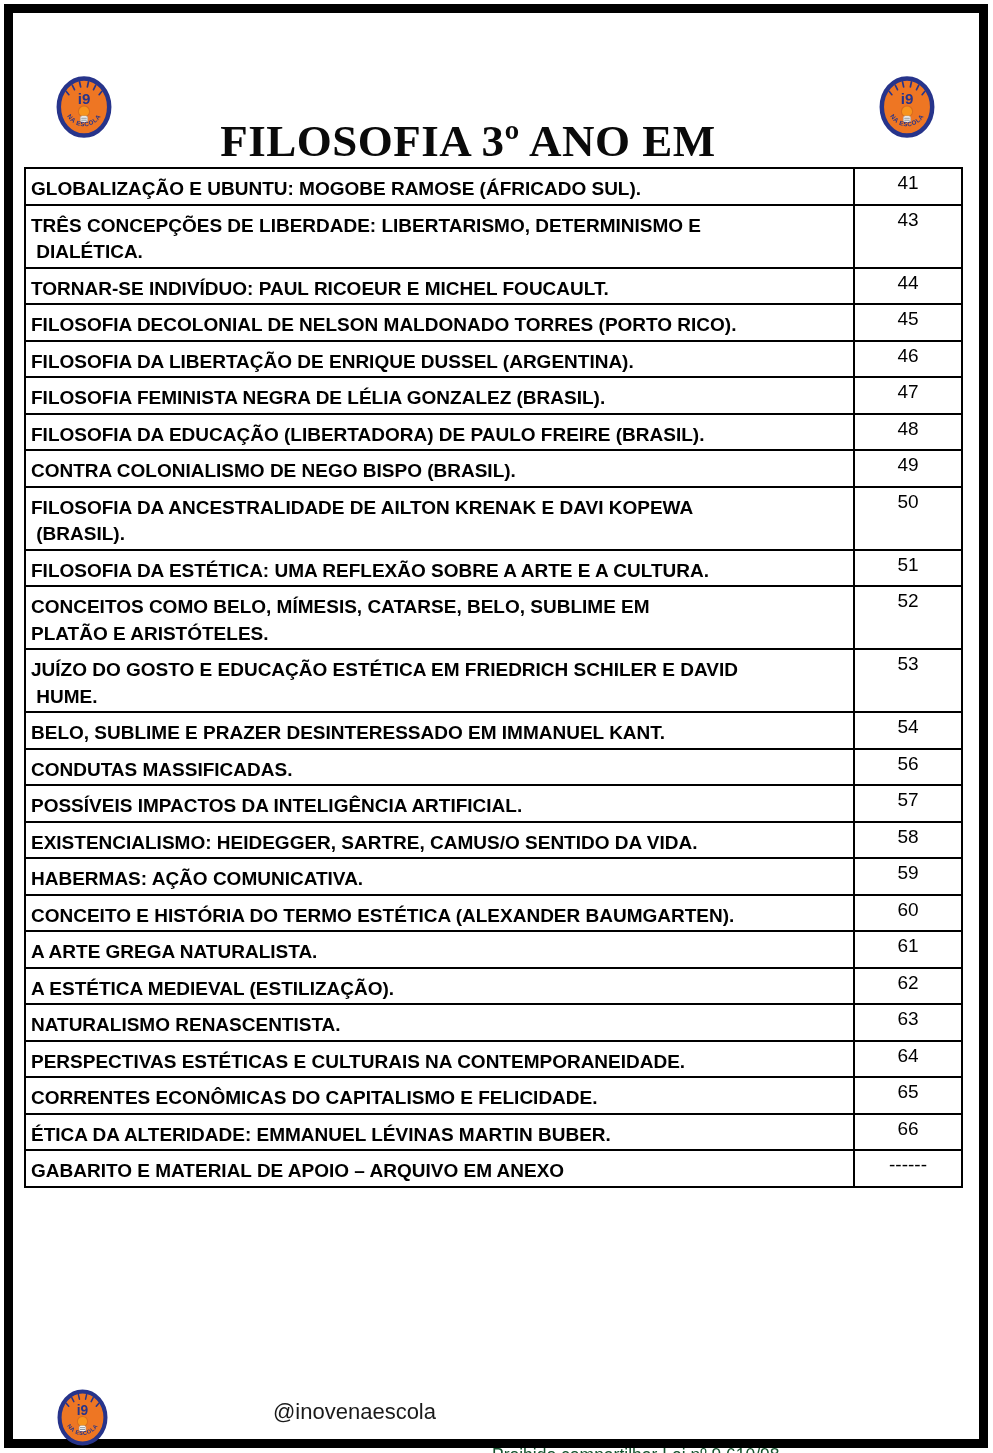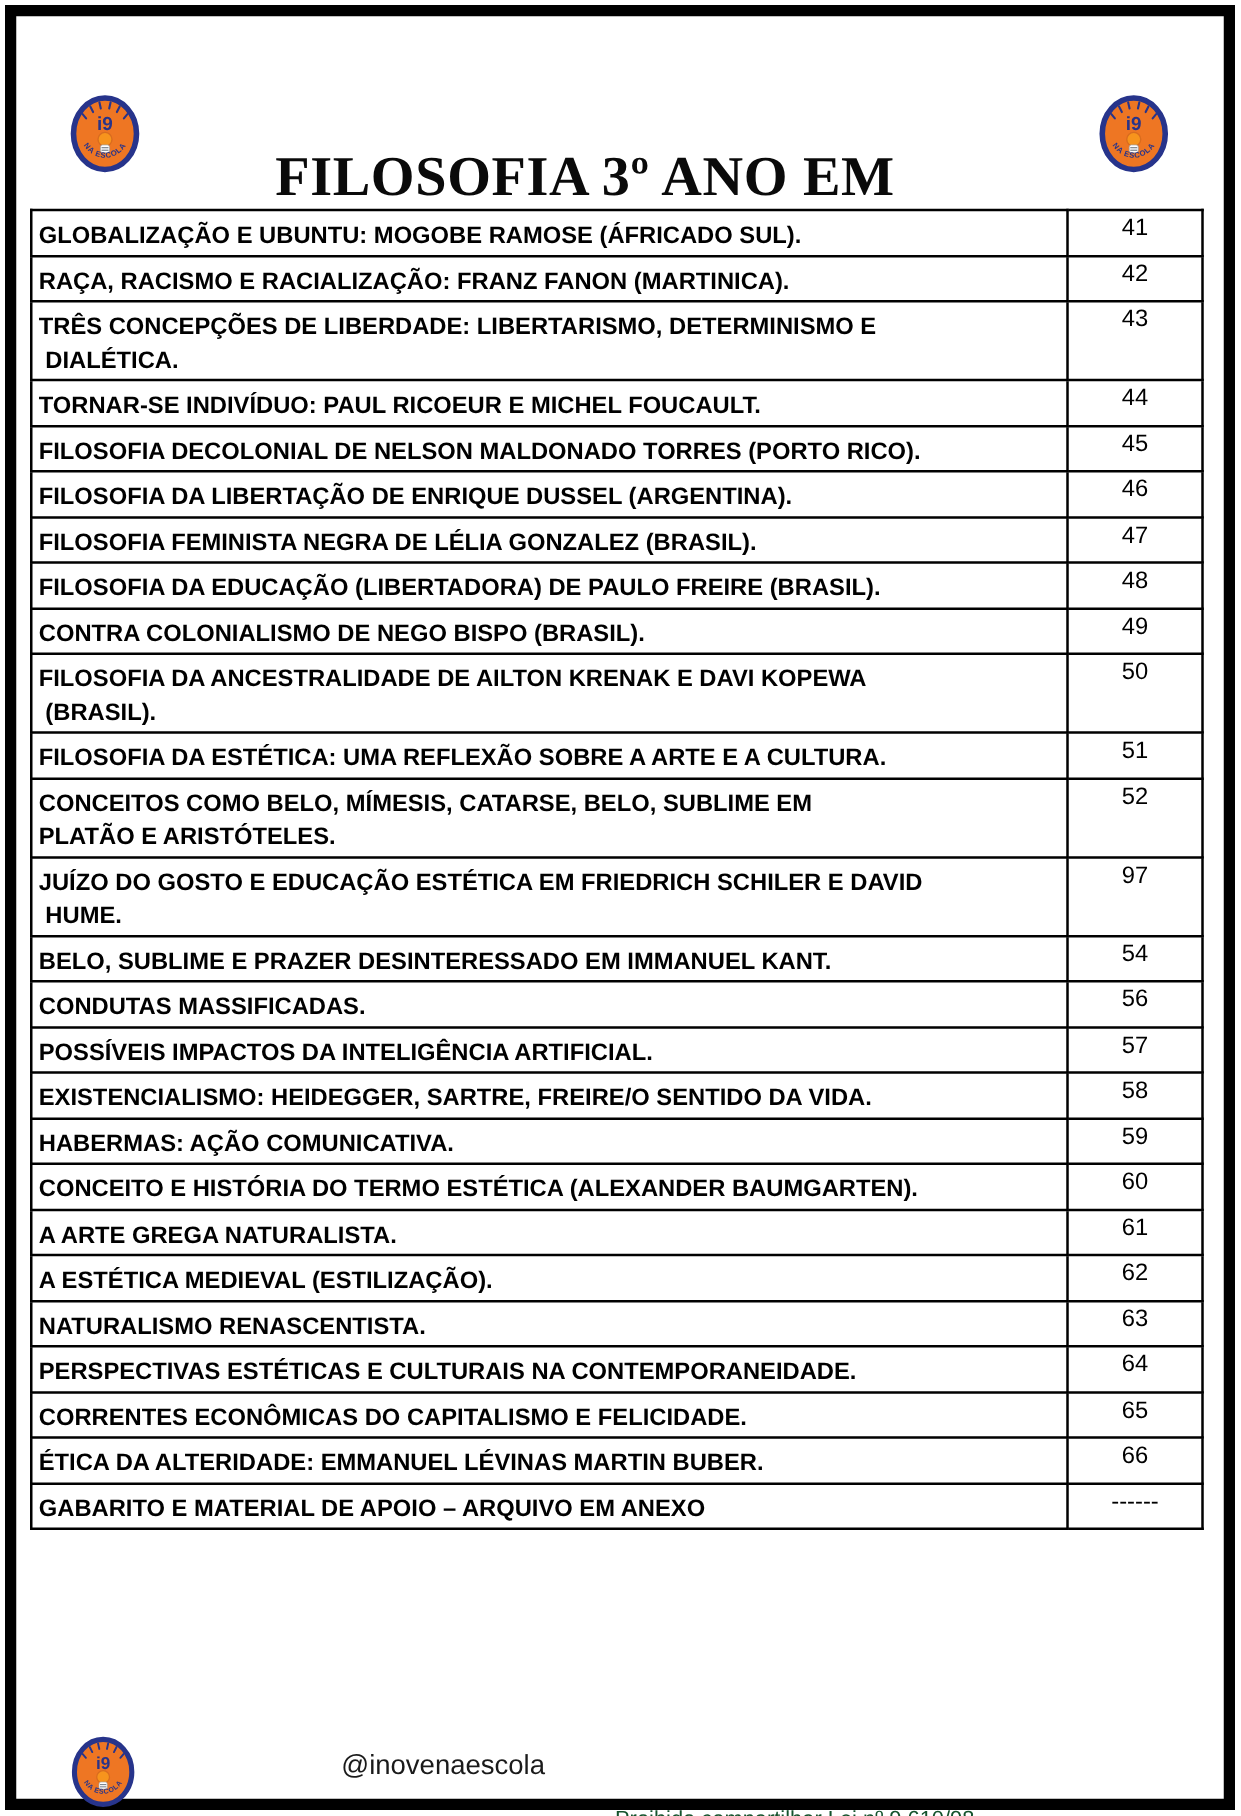--- a/index.html
+++ b/index.html
@@ -97,24 +97,20 @@
     <colgroup>
         <col style="width:829px">
         <col style="width:108px">
       </colgroup>
     <tbody>
         <tr>
           <td class="topic">GLOBALIZAÇÃO E UBUNTU: MOGOBE RAMOSE (ÁFRICADO SUL).</td>
           <td class="num">41</td>
         </tr>
         <tr>
-          <td class="topic">RAÇA, RACISMO E RACIALIZAÇÃO: FRANZ FANON (MARTINICA).</td>
-          <td class="num">42</td>
-        </tr>
-        <tr>
           <td class="topic">TRÊS CONCEPÇÕES DE LIBERDADE: LIBERTARISMO, DETERMINISMO E
  DIALÉTICA.</td>
           <td class="num">43</td>
         </tr>
         <tr>
           <td class="topic">TORNAR-SE INDIVÍDUO: PAUL RICOEUR E MICHEL FOUCAULT.</td>
           <td class="num">44</td>
         </tr>
         <tr>
           <td class="topic">FILOSOFIA DECOLONIAL DE NELSON MALDONADO TORRES (PORTO RICO).</td>
@@ -146,36 +142,36 @@
           <td class="num">51</td>
         </tr>
         <tr>
           <td class="topic">CONCEITOS COMO BELO, MÍMESIS, CATARSE, BELO, SUBLIME EM
 PLATÃO E ARISTÓTELES.</td>
           <td class="num">52</td>
         </tr>
         <tr>
           <td class="topic">JUÍZO DO GOSTO E EDUCAÇÃO ESTÉTICA EM FRIEDRICH SCHILER E DAVID
  HUME.</td>
-          <td class="num">97</td>
+          <td class="num">53</td>
         </tr>
         <tr>
           <td class="topic">BELO, SUBLIME E PRAZER DESINTERESSADO EM IMMANUEL KANT.</td>
           <td class="num">54</td>
         </tr>
         <tr>
           <td class="topic">CONDUTAS MASSIFICADAS.</td>
           <td class="num">56</td>
         </tr>
         <tr>
           <td class="topic">POSSÍVEIS IMPACTOS DA INTELIGÊNCIA ARTIFICIAL.</td>
           <td class="num">57</td>
         </tr>
         <tr>
-          <td class="topic">EXISTENCIALISMO: HEIDEGGER, SARTRE, FREIRE/O SENTIDO DA VIDA.</td>
+          <td class="topic">EXISTENCIALISMO: HEIDEGGER, SARTRE, CAMUS/O SENTIDO DA VIDA.</td>
           <td class="num">58</td>
         </tr>
         <tr>
           <td class="topic">HABERMAS: AÇÃO COMUNICATIVA.</td>
           <td class="num">59</td>
         </tr>
         <tr>
           <td class="topic">CONCEITO E HISTÓRIA DO TERMO ESTÉTICA (ALEXANDER BAUMGARTEN).</td>
           <td class="num">60</td>
         </tr>

